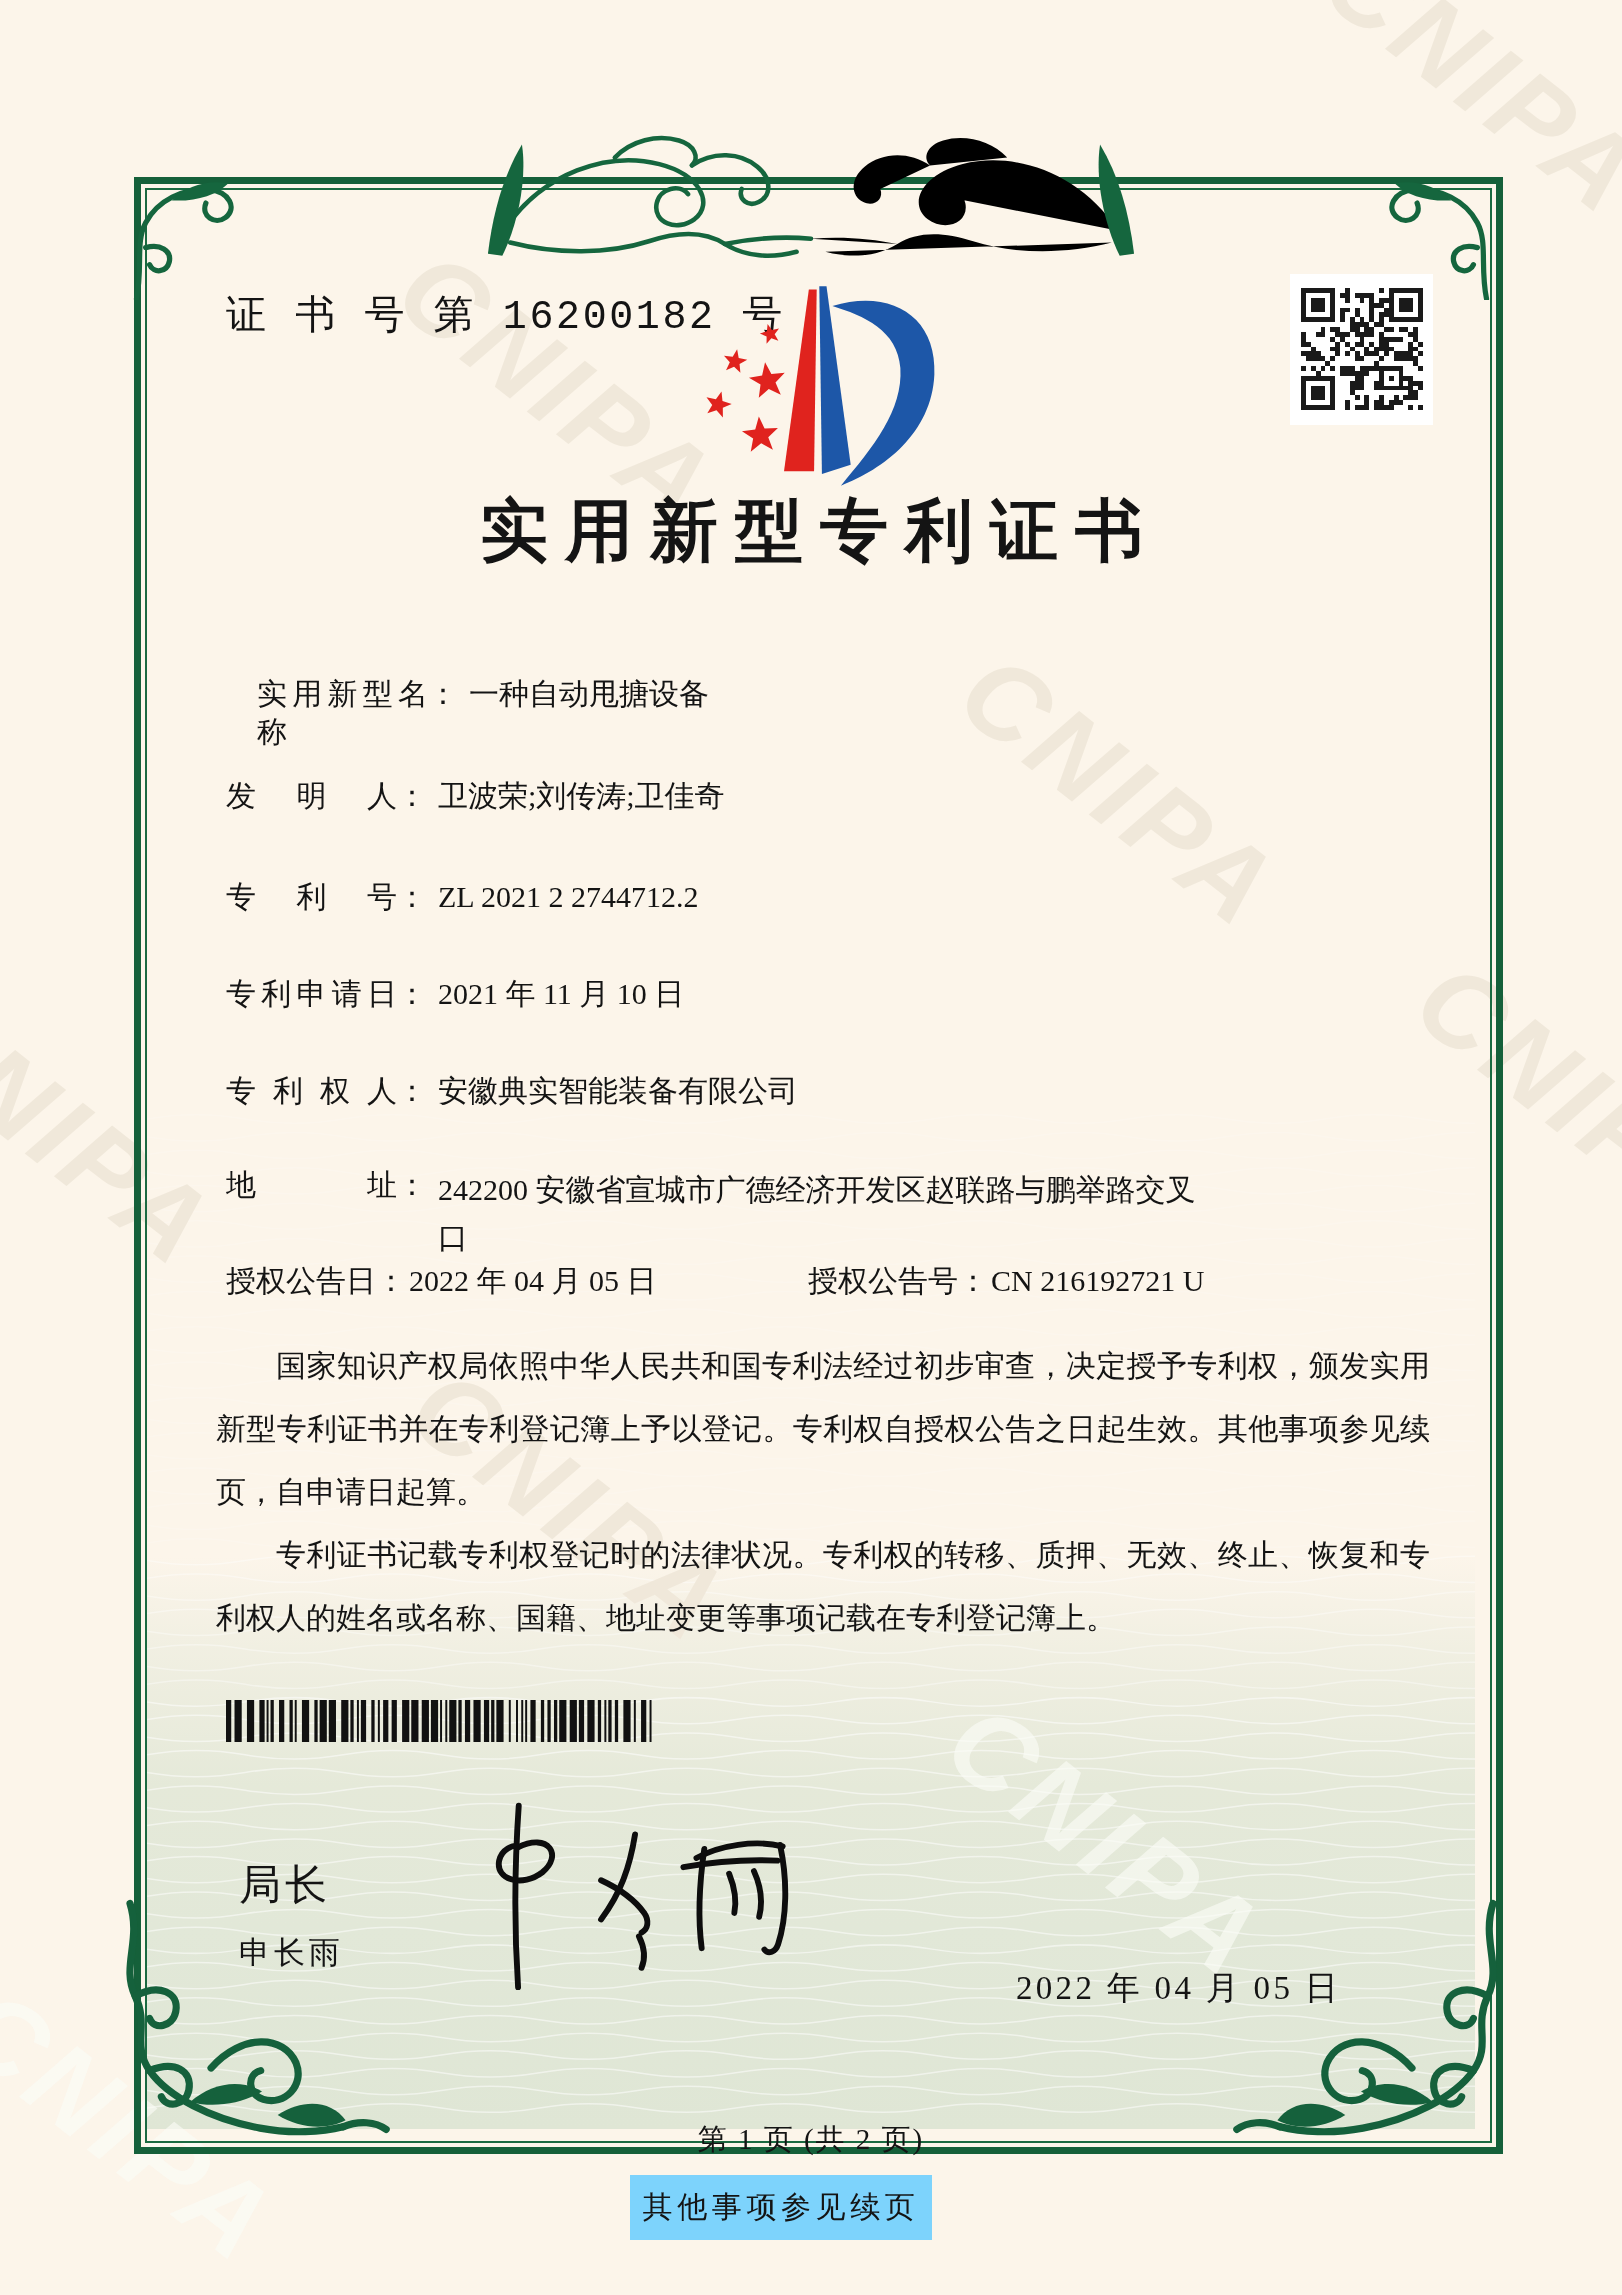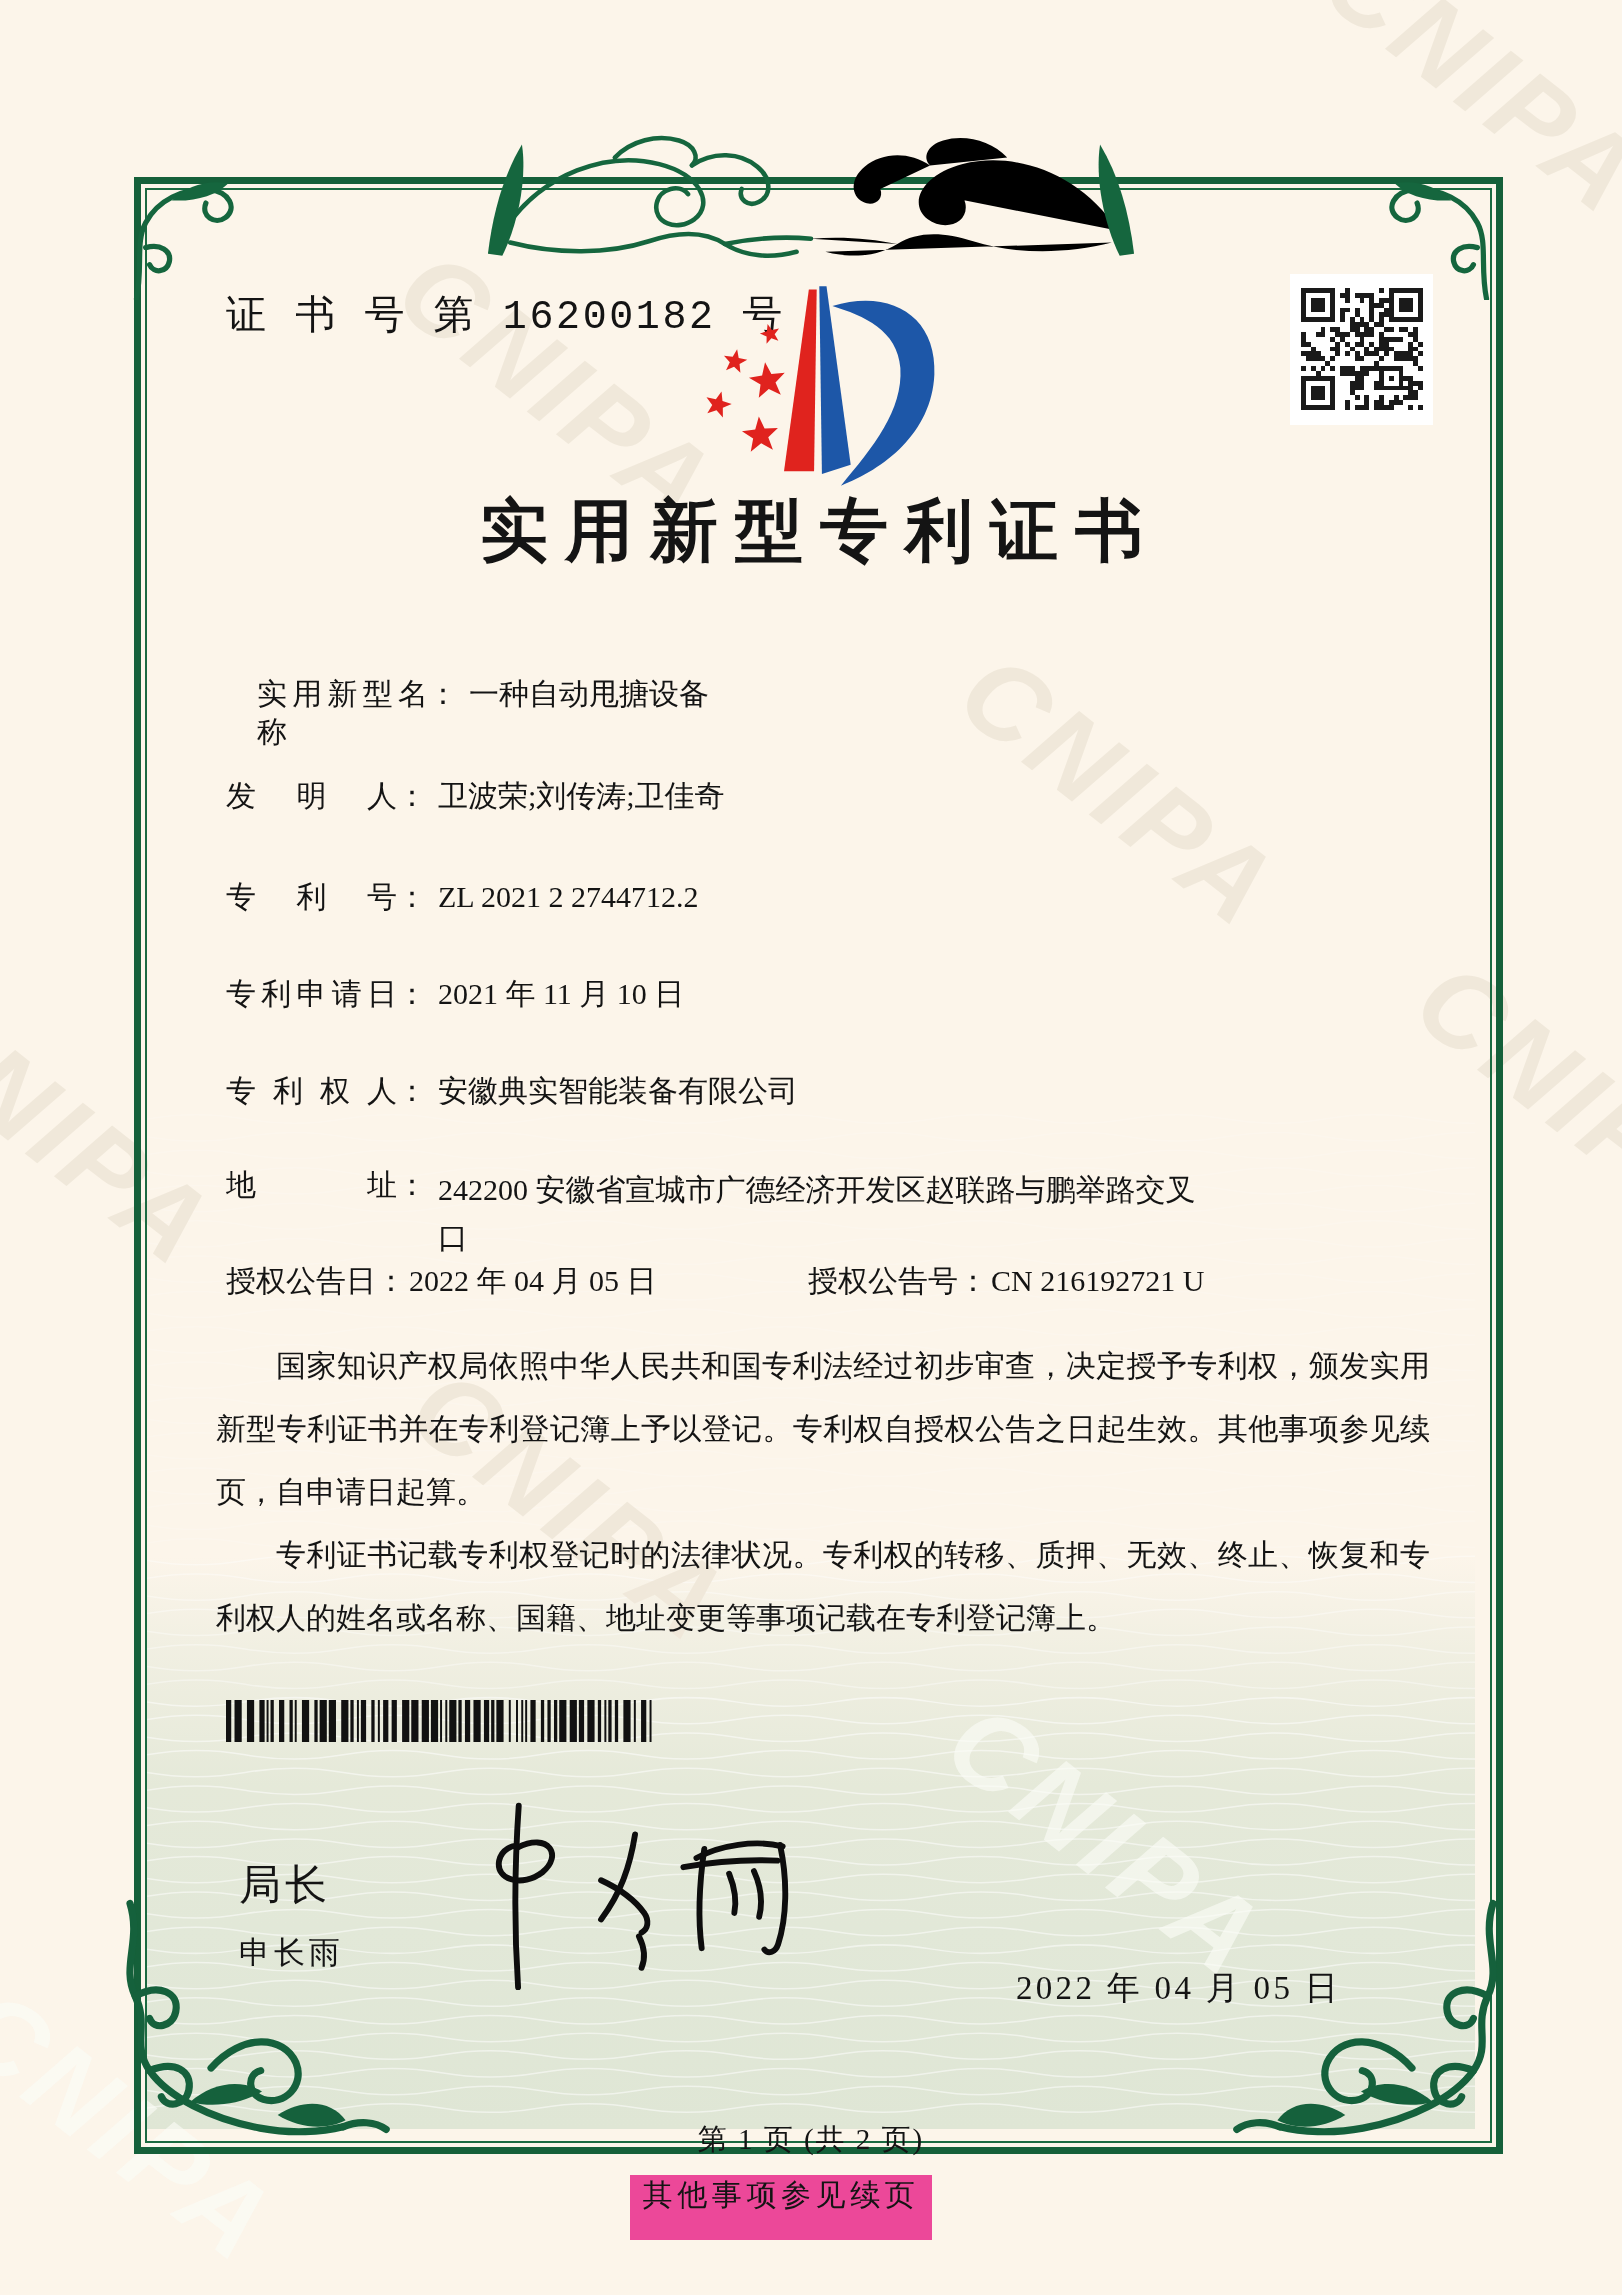--- a/index.html
+++ b/index.html
@@ -35,22 +35,22 @@
   .grant-group2{position:absolute;left:582px;top:0;display:flex;}
   .paras{position:absolute;left:216px;top:1334px;width:1214px;font-size:30px;line-height:63px;
          text-align:justify;}
   .paras p{margin:0;text-indent:2em;}
   .barcode-svg{position:absolute;left:226px;top:1700px;width:436px;height:42px;}
   .signer-title{position:absolute;left:239px;top:1857px;font-size:42px;letter-spacing:3.9px;}
   .signer-name{position:absolute;left:239px;top:1932px;font-size:31px;letter-spacing:3.9px;}
   .sig-svg{position:absolute;left:419px;top:1794px;width:419px;height:196px;}
   .issue-date{position:absolute;left:1016px;top:1966px;font-size:33px;letter-spacing:3.3px;}
   .page-info{position:absolute;left:147px;top:2076px;width:1328px;text-align:center;font-size:29px;letter-spacing:2px;margin-top:44px;}
-  .footer-band{position:absolute;left:630px;top:2175px;width:302px;height:65px;background:#ec4899;
-               display:flex;align-items:flex-start;justify-content:center;z-index:5;}
+  .footer-band{position:absolute;left:630px;top:2175px;width:302px;height:65px;background:#7dd3fc;
+               display:flex;align-items:center;justify-content:center;z-index:5;}
   .footer-note{font-size:30px;letter-spacing:4.6px;}
   svg{display:block;}
 </style>
 </head>
 <body>
 
 <div class="page">
 
   <div class="green-panel"></div>
   <svg id="waves" class="waves-svg" viewBox="0 0 2030 1564" preserveAspectRatio="none">

